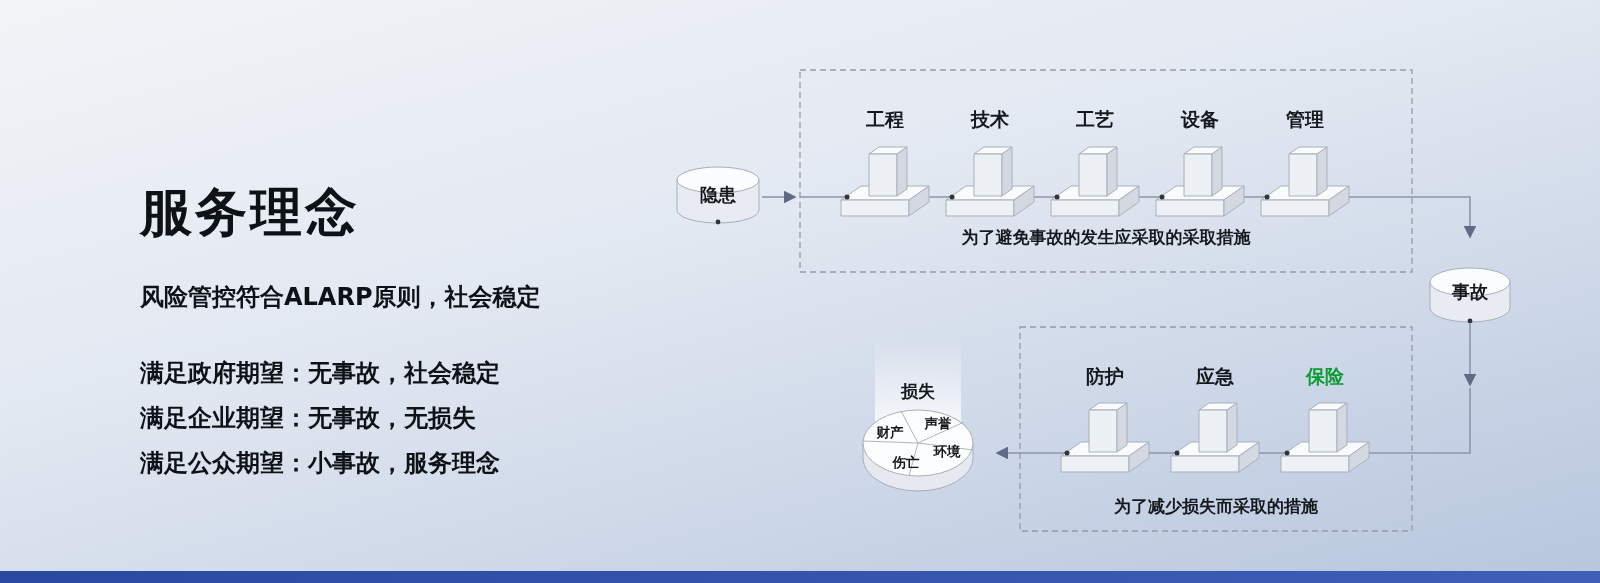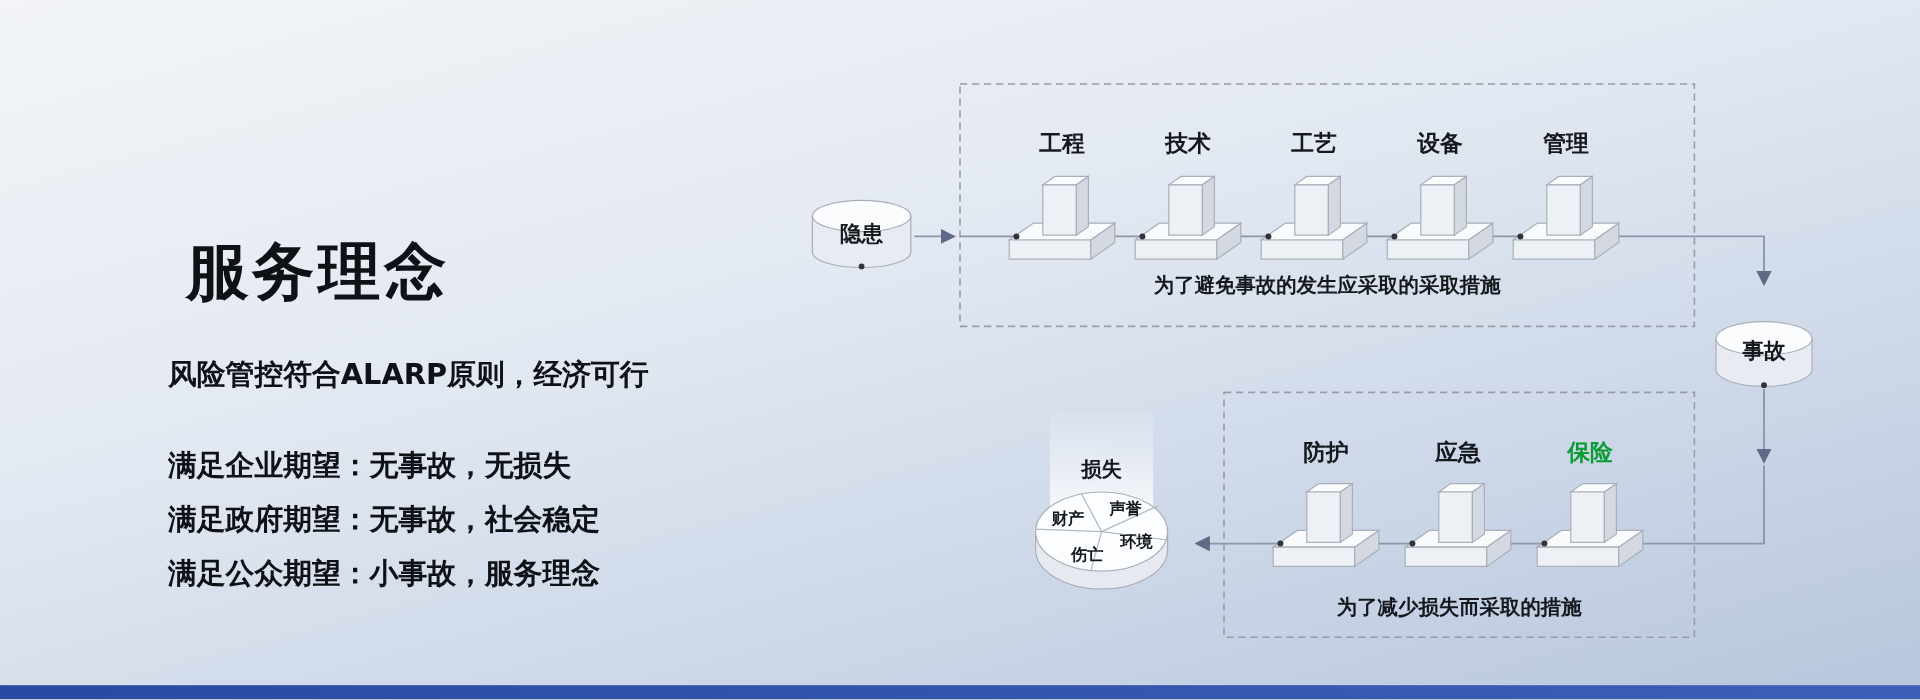--- a/index.html
+++ b/index.html
@@ -4,21 +4,21 @@
 <style>
   html,body{margin:0;padding:0;background:#dde3ec;}
   .stage{
     position:relative;width:1600px;height:583px;overflow:hidden;
     background:linear-gradient(165deg,#f2f4f7 0%,#e3e9f2 40%,#b7c6dd 100%);
     font-family:"DejaVu Sans","Liberation Sans",sans-serif;
   }
   .footer-bar{position:absolute;left:0;bottom:0;width:100%;height:12px;
     background:linear-gradient(90deg,#2a49a0,#3f5fb6);}
   .left-panel{position:absolute;left:140px;top:183px;color:#0e1116;width:560px;}
-  .page-title{margin:15px;font-size:52px;font-weight:900;letter-spacing:3px;line-height:1.15;}
+  .page-title{margin:0;font-size:52px;font-weight:900;letter-spacing:3px;line-height:1.15;}
   .subtitle{margin:38px 0 0;font-size:24px;font-weight:700;}
   .expectations{margin-top:44px;}
   .expectations p{margin:0 0 13px;font-size:24px;font-weight:700;}
   .diagram{position:absolute;left:0;top:0;width:1600px;height:583px;}
   .dash{fill:none;stroke:#979ca6;stroke-width:1.3;stroke-dasharray:6 4;}
   .flow{fill:none;stroke:#8d96a9;stroke-width:1.6;}
   .wedge{fill:none;stroke:#b0b6c0;stroke-width:1;}
   svg text{font-family:"DejaVu Sans","Liberation Sans",sans-serif;font-weight:700;fill:#15181d;}
   .lbl{font-size:19px;text-anchor:middle;}
   .lbl-green{fill:#0a9b33;}
@@ -27,24 +27,24 @@
   .pie-lbl{font-size:13.5px;text-anchor:middle;}
   .loss-lbl{font-size:17px;text-anchor:middle;}
 </style>
 </head>
 <body>
 
 <div class="stage">
 
   <div class="left-panel">
     <h1 class="page-title">服务理念</h1>
-    <p class="subtitle">风险管控符合ALARP原则，经济可行</p>
+    <p class="subtitle">风险管控符合ALARP原则，社会稳定</p>
     <div class="expectations">
+      <p>满足政府期望：无事故，社会稳定</p>
       <p>满足企业期望：无事故，无损失</p>
-      <p>满足政府期望：无事故，社会稳定</p>
       <p>满足公众期望：小事故，服务理念</p>
     </div>
   </div>
 
   <svg class="diagram" viewBox="0 0 1600 583">
     <defs>
       <marker id="arrow" viewBox="0 0 10 10" refX="8" refY="5" markerWidth="8" markerHeight="8" orient="auto-start-reverse">
         <path d="M0,0 L10,5 L0,10 Z" fill="#5f6b86"></path>
       </marker>
       <linearGradient id="bandGrad" x1="0" y1="0" x2="0" y2="1">

